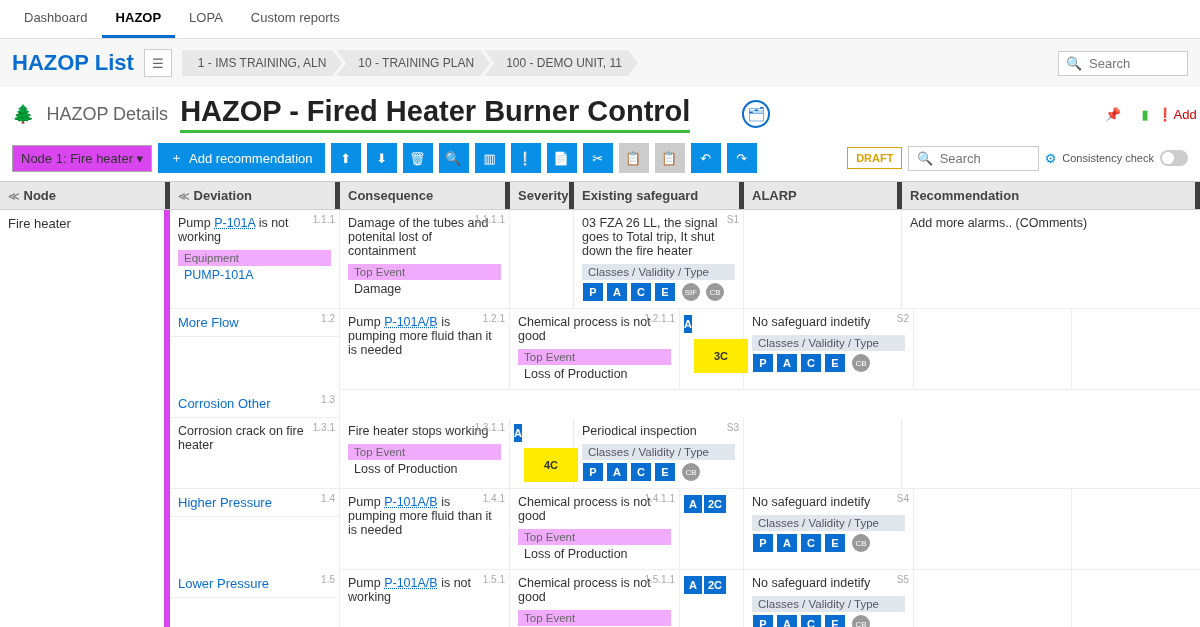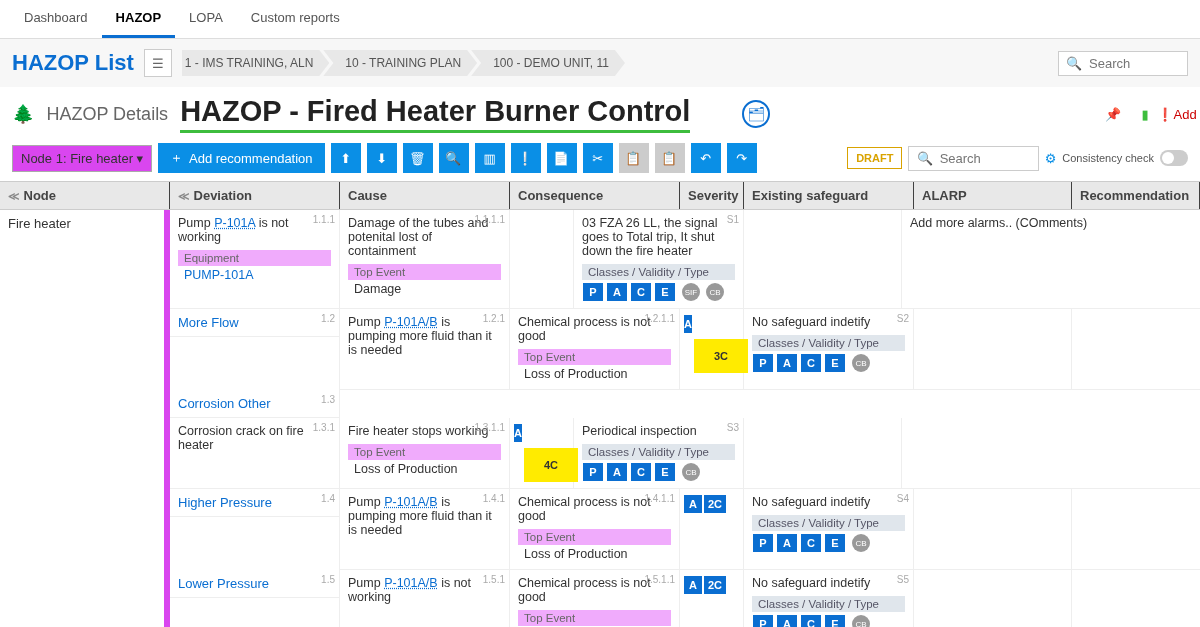--- a/index.html
+++ b/index.html
@@ -5,21 +5,21 @@
 * { box-sizing: border-box; margin: 0; padding: 0; }
 body { font-family: "Segoe UI", Arial, sans-serif; font-size: 13px; color: #333; background: #fff; }
 .tabs { display: flex; border-bottom: 1px solid #ddd; padding: 0 10px; }
 .tab { padding: 10px 14px; cursor: pointer; color: #555; }
 .tab.active { color: #000; font-weight: 600; border-bottom: 3px solid #0a6ed1; }
 .listbar { display: flex; align-items: center; padding: 10px 12px; gap: 10px; background: #f7f7f7; }
 .list-title { color: #0a6ed1; font-size: 22px; font-weight: 700; }
 .menu-btn { width: 28px; height: 28px; border: 1px solid #ccc; background: #fff; display: flex; align-items: center; justify-content: center; cursor: pointer; color: #666; }
 .breadcrumbs { display: flex; align-items: center; }
 .crumb { position: relative; background: #e8e8e8; color: #555; padding: 6px 16px 6px 22px; font-size: 12px; cursor: pointer; clip-path: polygon(0 0, calc(100% - 10px) 0, 100% 50%, calc(100% - 10px) 100%, 0 100%, 10px 50%); margin-left: -6px; }
-.crumb:first-child { clip-path: polygon(0 0, calc(100% - 10px) 0, 100% 50%, calc(100% - 10px) 100%, 0 100%); margin-left: 0; padding-left: 3px; }
+.crumb:first-child { clip-path: polygon(0 0, calc(100% - 10px) 0, 100% 50%, calc(100% - 10px) 100%, 0 100%); margin-left: 0; padding-left: 16px; }
 .spacer { flex: 1; }
 .search { display: flex; align-items: center; border: 1px solid #ccc; background: #fff; padding: 4px 8px; gap: 6px; }
 .search input { border: none; outline: none; font-size: 13px; width: 90px; }
 .header-row { display: flex; align-items: center; padding: 8px 12px 2px; gap: 12px; }
 .tree-icon { color: #2e8b57; font-size: 18px; }
 .details-label { color: #666; font-size: 18px; }
 .page-title { font-size: 29px; font-weight: 700; color: #222; border-bottom: 3px solid #3dbd3d; padding-bottom: 2px; }
 .badge-circle { width: 28px; height: 28px; border-radius: 50%; border: 2px solid #0a6ed1; color: #0a6ed1; display: flex; align-items: center; justify-content: center; font-size: 14px; margin-left: 40px; cursor: pointer; }
 .header-actions { display: flex; gap: 10px; align-items: center; }
 .icon-btn-sm { width: 22px; height: 22px; display: flex; align-items: center; justify-content: center; cursor: pointer; color: #555; }
@@ -29,21 +29,21 @@
 .node-select { border: 1px solid #aaa; padding: 5px 8px; background: #d946ef; font-size: 13px; width: 140px; cursor: pointer; display: flex; justify-content: space-between; align-items: center; }
 .btn-blue { background: #0a8fe6; color: #fff; border: none; padding: 6px 12px; font-size: 13px; display: flex; align-items: center; gap: 6px; cursor: pointer; }
 .btn-icon { background: #0a8fe6; color: #fff; width: 30px; height: 30px; display: flex; align-items: center; justify-content: center; cursor: pointer; }
 .btn-icon.disabled { background: #ccc; }
 .draft-badge { border: 1px solid #d9a300; color: #d9a300; padding: 4px 8px; font-size: 11px; font-weight: 700; }
 .gear-icon { color: #0a8fe6; }
 .consistency { font-size: 11px; color: #555; line-height: 1.1; text-align: right; }
 .toggle { width: 28px; height: 16px; background: #ccc; border-radius: 8px; position: relative; }
 .toggle::after { content: ''; width: 12px; height: 12px; background: #fff; border-radius: 50%; position: absolute; top: 2px; left: 2px; }
 .grid-head { display: flex; background: #e8e8e8; border-top: 1px solid #ccc; border-bottom: 1px solid #ccc; }
-.col { padding: 6px 8px; font-size: 13px; color: #444; border-right: 1px solid #404040; font-weight: 600; }
+.col { padding: 6px 8px; font-size: 13px; color: #444; border-right: 5px solid #404040; font-weight: 600; }
 .col.node { width: 170px; } .col.dev { width: 170px; } .col.cause { width: 170px; }
 .col.cons { width: 170px; } .col.sev { width: 64px; } .col.safe { width: 170px; }
 .col.alarp { width: 158px; } .col.rec { flex: 1; }
 .collapse-ico { color: #888; margin-right: 4px; font-size: 11px; }
 .grid-body { display: flex; }
 .node-col { width: 170px; padding: 6px 8px; font-size: 13px; border-right: 6px solid #d946ef; }
 .dev-col { width: 170px; border-right: 1px solid #eee; }
 .dev-row { border-bottom: 1px solid #eee; padding: 6px 8px; position: relative; }
 .dev-link { color: #0a6ed1; cursor: pointer; font-size: 13px; }
 .idx { position: absolute; right: 4px; top: 4px; font-size: 10px; color: #aaa; }
@@ -132,21 +132,20 @@
     <input placeholder="Search" style="">
   </div>
   <span class="gear-icon">⚙</span>
   <span class="consistency">Consistency check</span>
   <div class="toggle"></div>
 </div>
 
 <div class="grid-head">
   <div class="col node"><span class="collapse-ico">≪</span><span>Node</span></div>
   <div class="col dev"><span class="collapse-ico">≪</span><span>Deviation</span></div>
-  <div class="col cause"><span>Cause</span></div>
   <div class="col cons"><span>Consequence</span></div>
   <div class="col sev"><span>Severity</span></div>
   <div class="col safe"><span>Existing safeguard</span></div>
   <div class="col alarp"><span>ALARP</span></div>
   <div class="col rec"><span>Recommendation</span></div>
 </div>
 
 <div class="grid-body">
   <div class="node-col"><span>Fire heater</span></div>
   <div style="flex:1" id="rows-host">

